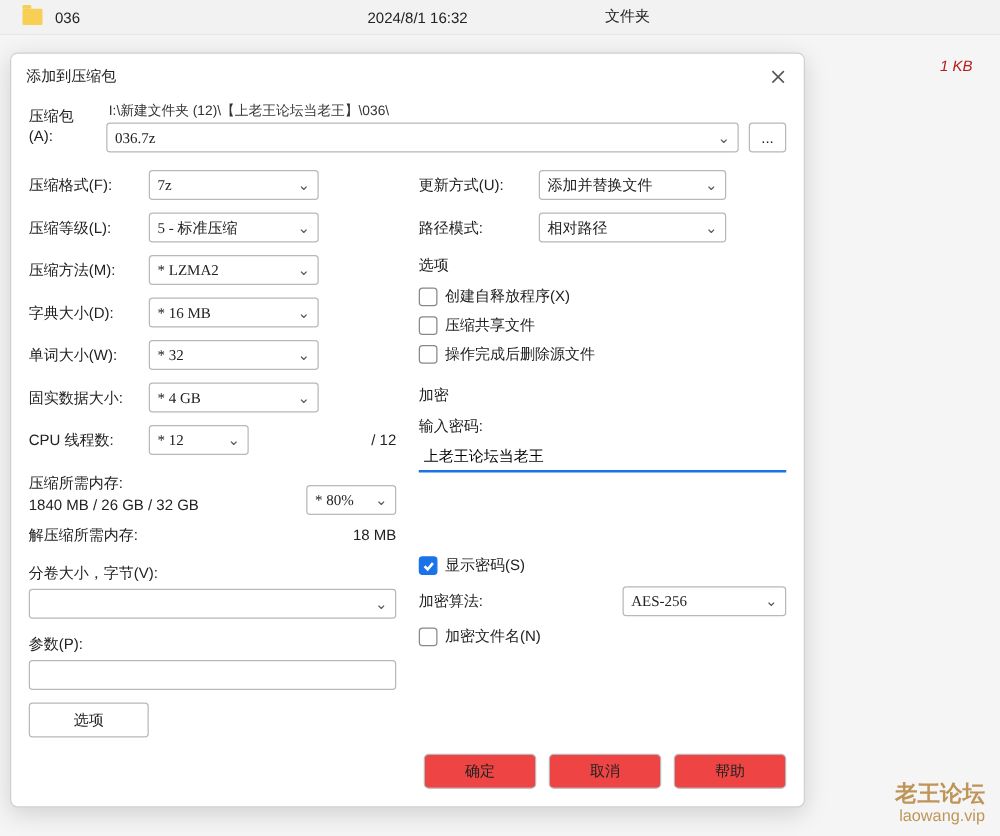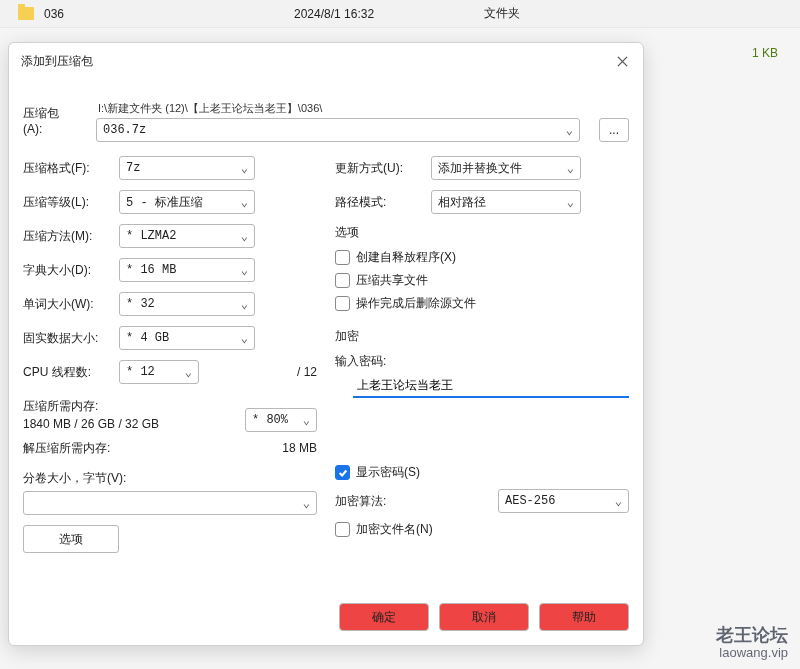--- a/index.html
+++ b/index.html
@@ -29,21 +29,21 @@
     margin-right: 10px;
     position: relative;
   }
   .folder-icon::before{
     content:""; position:absolute; top:-3px; left:0;
     width:7px; height:3px; background:#f8cf55; border-radius:1px 1px 0 0;
   }
   .bg-name { width: 250px; }
   .bg-date { width: 190px; }
   .bg-type { width: 120px; }
-  .bg-size { position:absolute; right:22px; top:46px; color:#4d7c0f; }
+  .bg-size { position:absolute; right:22px; top:46px; color:#b91c1c;font-style:italic; }
 
   
   .dialog {
     position: absolute;
     left: 8px; top: 42px;
     width: 636px;
     height: 604px;
     background: #ffffff;
     border: 1px solid #d0d0d0;
     border-radius: 6px;
@@ -65,35 +65,35 @@
 
   .content {
     flex: 1;
     padding: 4px 14px 8px 14px;
     overflow: hidden;
   }
 
   .top-archive {
     display: flex;
     align-items: flex-end;
-    gap: 19px;
+    gap: 8px;
     margin-bottom: 14px;
   }
   .top-archive .lbl { width: 54px; padding-bottom:6px;}
-  .top-archive .path-col { flex:1;margin-top:20px; }
+  .top-archive .path-col { flex:1; }
   .path-small { font-size: 11px; color: #333; margin-bottom: 2px; padding-left:2px;}
   .combo, .input, select {
     width: 100%;
     height: 24px;
     border: 1px solid #b8b8b8;
     border-radius: 3px;
     background: #fff;
     padding: 0 6px;
     font-size: 12px;
-    font-family: Liberation Mono, monospace;
+    font-family: Liberation Serif, serif;
     display:flex; align-items:center; justify-content:space-between;
   }
   .combo { cursor:pointer; }
   .chev { color:#555; }
   .browse-btn {
     width: 30px; height: 24px;
     border:1px solid #b8b8b8; border-radius:3px; background:#fff;
     display:flex; align-items:center; justify-content:center;
     cursor:pointer;
   }
@@ -135,21 +135,21 @@
   .chk.checked { background:#1a73e8; border-color:#1a73e8; }
   .chk.checked svg { width:10px; height:10px; }
   .chk svg path { stroke:#fff; stroke-width:2.5; fill:none; }
 
   .pwd-input {
     width: 100%; height:24px;
     border:none; border-bottom:2px solid #1a73e8;
     padding: 0 4px; font-size:12px; font-family:inherit;
     outline:none;
   }
-  .pwd-wrap { margin:4px 0 10px 18px; }
+  .pwd-wrap { margin:4px 0 10px 0; }
 
   .enc-row { display:flex; align-items:center; gap:10px; margin:8px 0;}
   .enc-row .lbl2 { flex:0 0 auto; width:90px;}
   .enc-row .combo { width:131px; }
 
   .option-btn {
     width: 96px; height: 28px;
     border:1px solid #b8b8b8; border-radius:3px;
     background:#fff; cursor:pointer;
     display:flex; align-items:center; justify-content:center;
@@ -162,21 +162,21 @@
   }
   .btn {
     width: 90px; height: 28px;
     border:1px solid #b8b8b8; border-radius:4px;
     background:#ef4444; cursor:pointer;
     display:flex; align-items:center; justify-content:center;
   }
 
   .watermark {
     position:absolute; right:12px; bottom:8px;
-    text-align:right; color:#0f172a; opacity:0.65;
+    text-align:right; color:#a16207; opacity:0.65;
     font-size: 18px; font-weight:600; line-height:1.15;
     pointer-events:none;
   }
   .watermark .small { font-size:13px; font-weight:500; }
 </style>
 </head>
 <body>
 
 <div class="bg-row">
   <span class="folder-icon"></span>
@@ -286,20 +286,24 @@
         </div>
 
         <div style="margin-top:6px">
           <div style="margin-bottom:4px">分卷大小，字节(V):</div>
           <div class="combo">
             <span></span>
               <span class="chev">⌄</span>
           </div>
         </div>
 
+        <div style="margin-top:12px">
+          <div style="margin-bottom:4px">参数(P):</div>
+          <input class="input" style="">
+        </div>
 
         <div class="option-btn">
           <span>选项</span>
         </div>
       </div>
 
       <div class="col">
         <div class="row">
           <span class="lbl">更新方式(U):</span>
           <div class="combo" style="width:150px">

